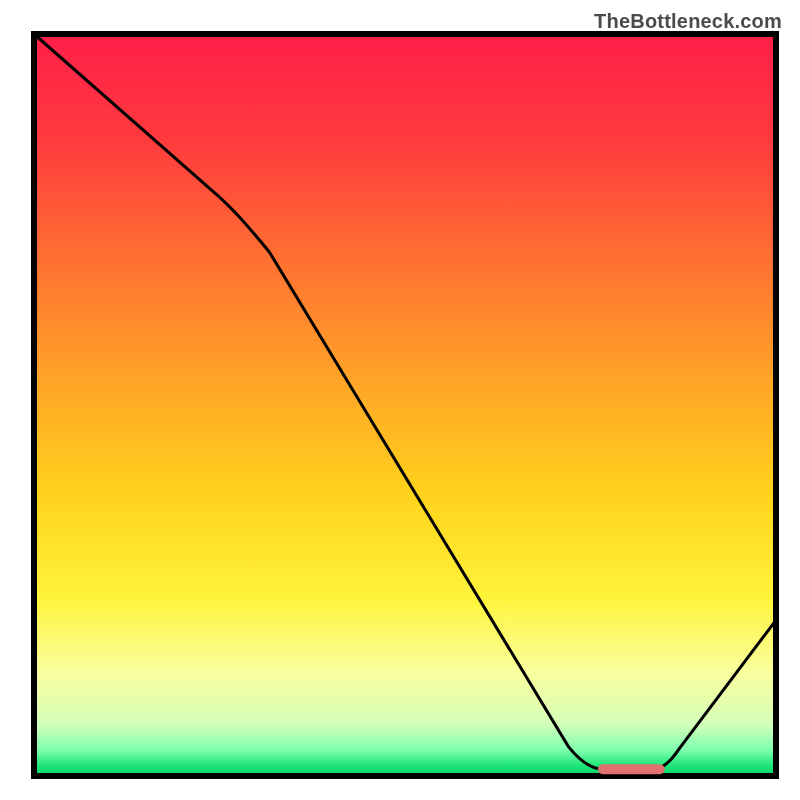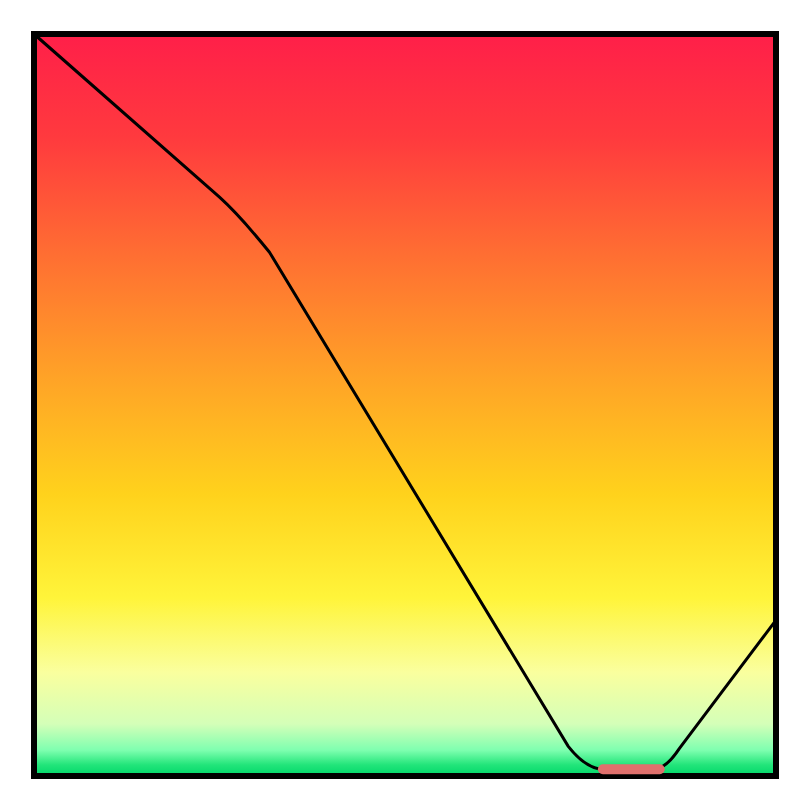--- a/index.html
+++ b/index.html
@@ -29,20 +29,21 @@
     letter-spacing: 0.2px;
   }
   svg {
     display: block;
   }
 </style>
 </head>
 <body>
 
 <div class="frame">
+  <div class="watermark">TheBottleneck.com</div>
 
   <svg id="chart-svg" width="776" height="776" viewBox="0 0 776 776" preserveAspectRatio="none">
     <defs>
       <linearGradient id="heat" x1="0" y1="0" x2="0" y2="1">
           <stop offset="0%" stop-color="#ff1f49"></stop>
           <stop offset="14.000000000000002%" stop-color="#ff3a3e"></stop>
           <stop offset="30%" stop-color="#ff6f32"></stop>
           <stop offset="46%" stop-color="#ffa227"></stop>
           <stop offset="62%" stop-color="#ffd21c"></stop>
           <stop offset="76%" stop-color="#fff43a"></stop>

